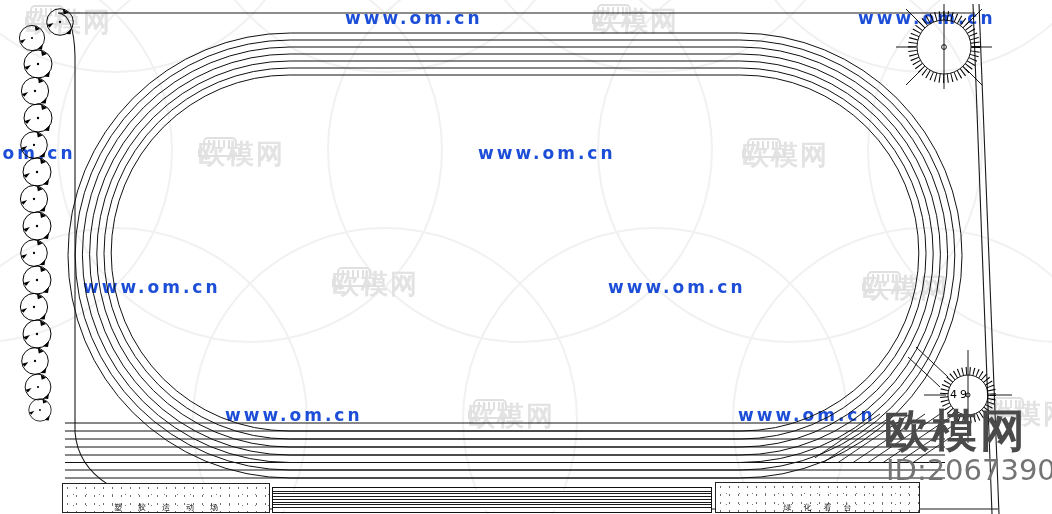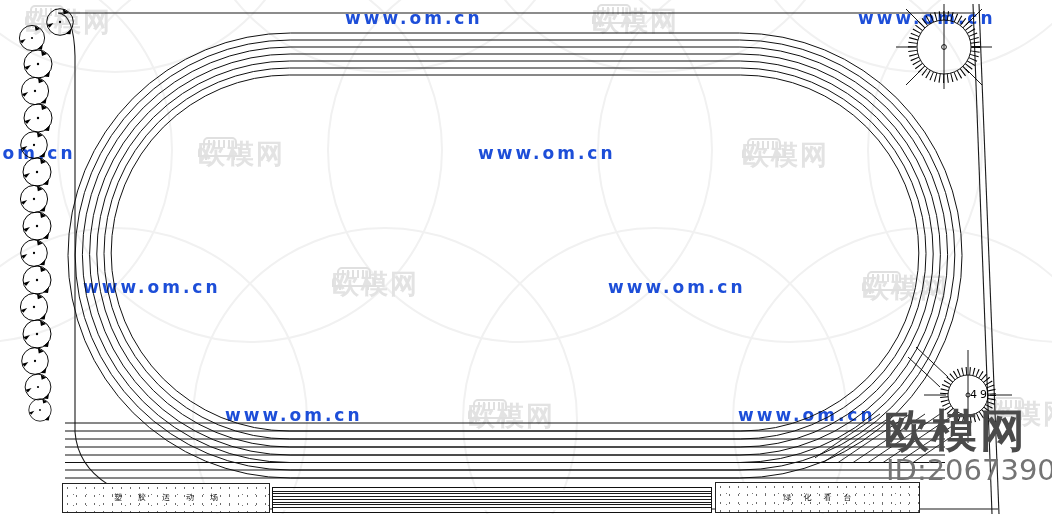--- a/index.html
+++ b/index.html
@@ -17,21 +17,21 @@
   #bg-svg{z-index:1;}
   #draw-svg{z-index:3;}
   
   .stipple-box{
     position:absolute;z-index:4;background-color:#fff;border:1.4px solid #222;
     background-image:
       radial-gradient(#6b6b6b 0.7px, transparent 0.9px),
       radial-gradient(#7a7a7a 0.6px, transparent 0.8px);
     background-size:9px 8px, 13px 11px;
     background-position:0 0, 4px 5px;
-    display:flex;align-items:center;justify-content:center;
+    display:flex;align-items:flex-end;justify-content:center;
   }
   .stipple-label{
     font-size:8px;color:#111;line-height:1;text-align:center;
     background:transparent;
   }
   .label-left{letter-spacing:16px;margin-left:16px;}
   .label-right{letter-spacing:12px;margin-left:12px;}
   .line-band{
     position:absolute;z-index:4;background:#fff;border:1.2px solid #111;
     background-image:repeating-linear-gradient(180deg,#1a1a1a 0 1px,transparent 1px 2.7px);
@@ -43,21 +43,21 @@
   .brand-logo{
     position:absolute;z-index:6;color:#4a4a4a;font-weight:bold;
     font-size:45px;letter-spacing:3px;line-height:1;
   }
   .brand-id{
     position:absolute;z-index:6;color:#747474;
     font-size:29px;letter-spacing:0px;line-height:1;
   }
   
   .marker-value{
-    position:absolute;z-index:5;color:#000;font-size:11px;letter-spacing:3px;line-height:1;padding-left:20px;
+    position:absolute;z-index:5;color:#000;font-size:11px;letter-spacing:3px;line-height:1;
   }
 </style>
 </head>
 <body>
 
 <div id="canvas">
 
   <svg id="bg-svg" width="1052" height="514" viewBox="0 0 1052 514">
     <g fill="none" stroke="#f1f1f1" stroke-width="2">
       <circle cx="-20" cy="150" r="192"></circle>

